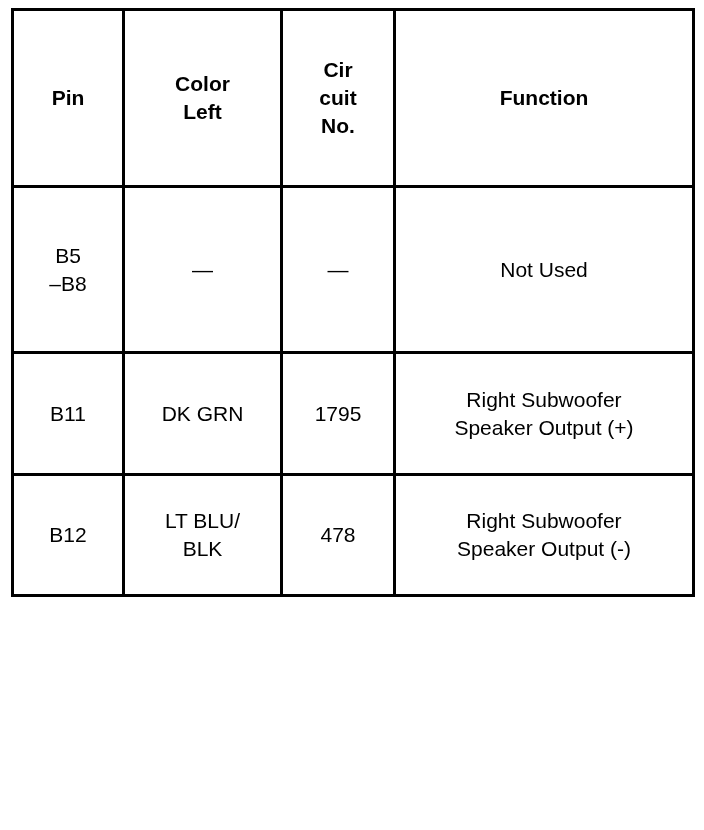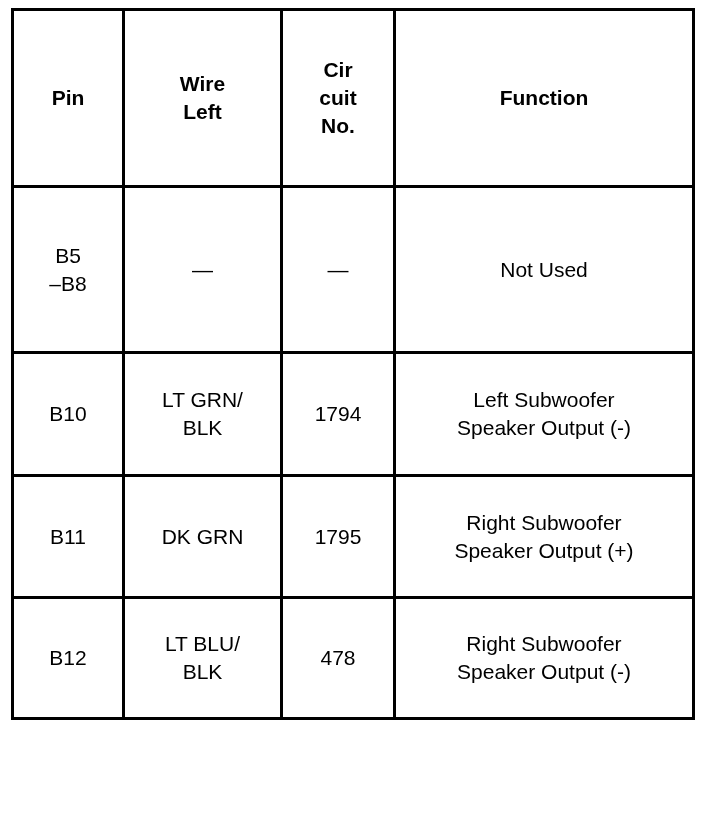--- a/index.html
+++ b/index.html
@@ -92,21 +92,21 @@
       <col class="col-circuit">
       <col class="col-function">
     </colgroup>
 
     <thead>
       <tr>
         <th>
           <span class="hdr-line">Pin</span>
         </th>
         <th>
-          <span class="hdr-line">Wire</span>
+          <span class="hdr-line">Color</span>
           <span class="hdr-line">Left</span>
         </th>
         <th>
           <span class="hdr-line">Cir</span>
           <span class="hdr-line">cuit</span>
           <span class="hdr-line">No.</span>
         </th>
         <th>
           <span class="hdr-line">Function</span>
         </th>
@@ -125,36 +125,20 @@
         </td>
         <td class="cell-circuit">
           <span class="cell-line dash">—</span>
         </td>
         <td class="cell-function">
           <span class="cell-line">Not Used</span>
         </td>
       </tr>
 
 
-      <tr class="row-h120">
-        <td class="cell-pin">
-          <span class="cell-line">B10</span>
-        </td>
-        <td class="cell-wire">
-          <span class="cell-line">LT GRN/</span>
-          <span class="cell-line">BLK</span>
-        </td>
-        <td class="cell-circuit">
-          <span class="cell-line">1794</span>
-        </td>
-        <td class="cell-function">
-          <span class="cell-line">Left Subwoofer</span>
-          <span class="cell-line">Speaker Output (-)</span>
-        </td>
-      </tr>
 
       <tr class="row-h119">
         <td class="cell-pin">
           <span class="cell-line">B11</span>
         </td>
         <td class="cell-wire">
           <span class="cell-line">DK GRN</span>
         </td>
         <td class="cell-circuit">
           <span class="cell-line">1795</span>

